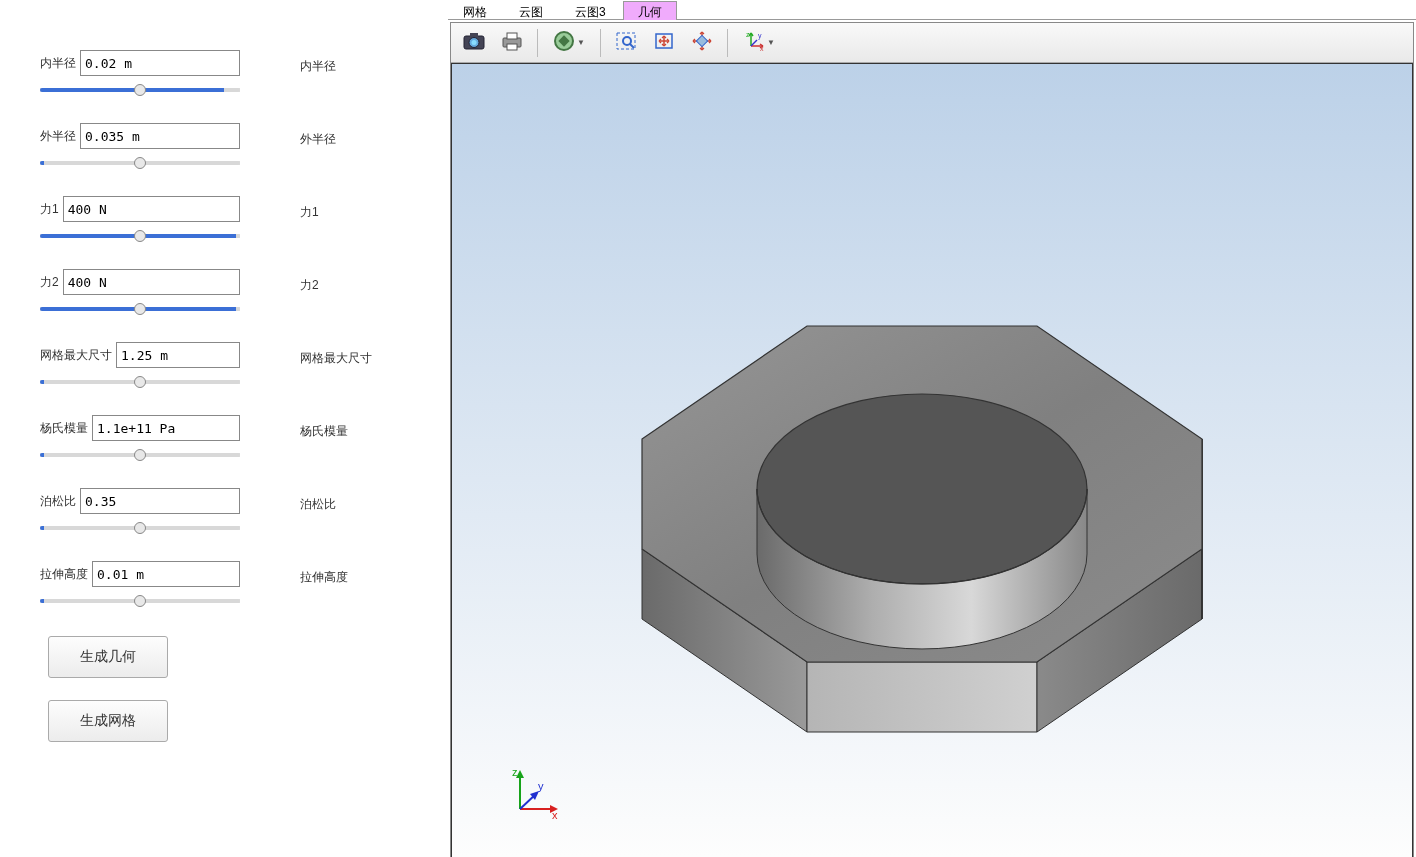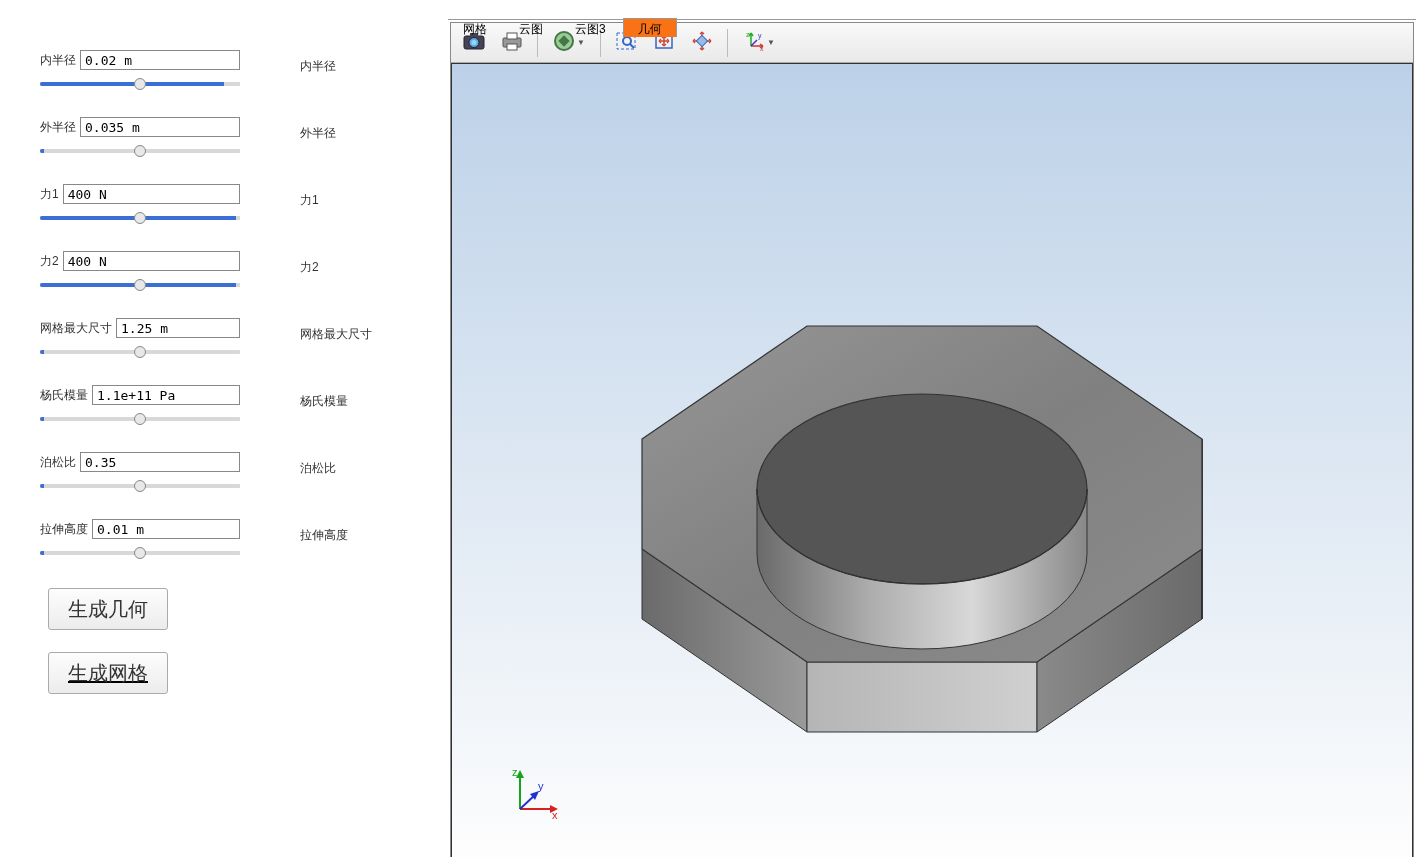--- a/index.html
+++ b/index.html
@@ -37,21 +37,21 @@
 .param-label-left {
   font-size: 12px;
   color: #333;
   white-space: nowrap;
 }
 .param-input {
   font-family: monospace;
   font-size: 13px;
   border: 1px solid #888;
   padding: 1px 4px;
-  height: 20px;
+  height: 26px;
   flex: 1;
   min-width: 0;
 }
 .slider-row {
   width: 200px;
   margin-top: 4px;
 }
 .slider {
   -webkit-appearance: none;
   width: 100%;
@@ -84,21 +84,21 @@
   gap: 60px;
   margin-top: 30px;
   margin-left: 8px;
 }
 .action-button {
   width: 120px;
   height: 42px;
   background: linear-gradient(#fdfdfd, #ececec);
   border: 1px solid #aaa;
   border-radius: 3px;
-  font-size: 20px;
+  font-size: 14px;
   color: #333;
   cursor: pointer;
 }
 .action-button.small {
   width: 90px; height: 56px;
 }
 .right-panel {
   flex: 1;
   height: 100%;
   display: flex;
@@ -111,25 +111,25 @@
   background: #fff;
 }
 .tab {
   padding: 2px 14px;
   font-size: 12px;
   border: 1px solid transparent;
   border-bottom: none;
   cursor: pointer;
   margin-right: 2px;
   position: relative;
-  top: 18px;
+  top: 1px;
 }
 .tab.active {
   border-color: #999;
-  background: #f97316;
+  background: #f0abfc;
 }
 .toolbar-outer {
   border: 1px solid #888;
   margin: 2px 2px 0 2px;
   display: flex;
   flex-direction: column;
 }
 .toolbar {
   height: 40px;
   background: linear-gradient(#f9f9f9, #e9e9e9);
@@ -258,21 +258,21 @@
         <input class="param-input" value="0.01 m" style="">
       </div>
       <div class="slider-row"><input type="range" class="slider" style="--fill: 2%;" value="50"></div>
     </div>
     <span class="param-label-right">拉伸高度</span>
   </div>
 
   <div class="button-row">
     <button class="action-button">生成几何</button>
   </div>
-  <div class="button-row" style="margin-top:22px;text-decoration:underline;">
+  <div class="button-row" style="margin-top:22px;">
     <button class="action-button">生成网格</button>
   </div>
 
 </div>
 
 <div class="right-panel">
   <div class="tab-bar">
     <div class="tab">网格</div>
     <div class="tab">云图</div>
     <div class="tab">云图3</div>

